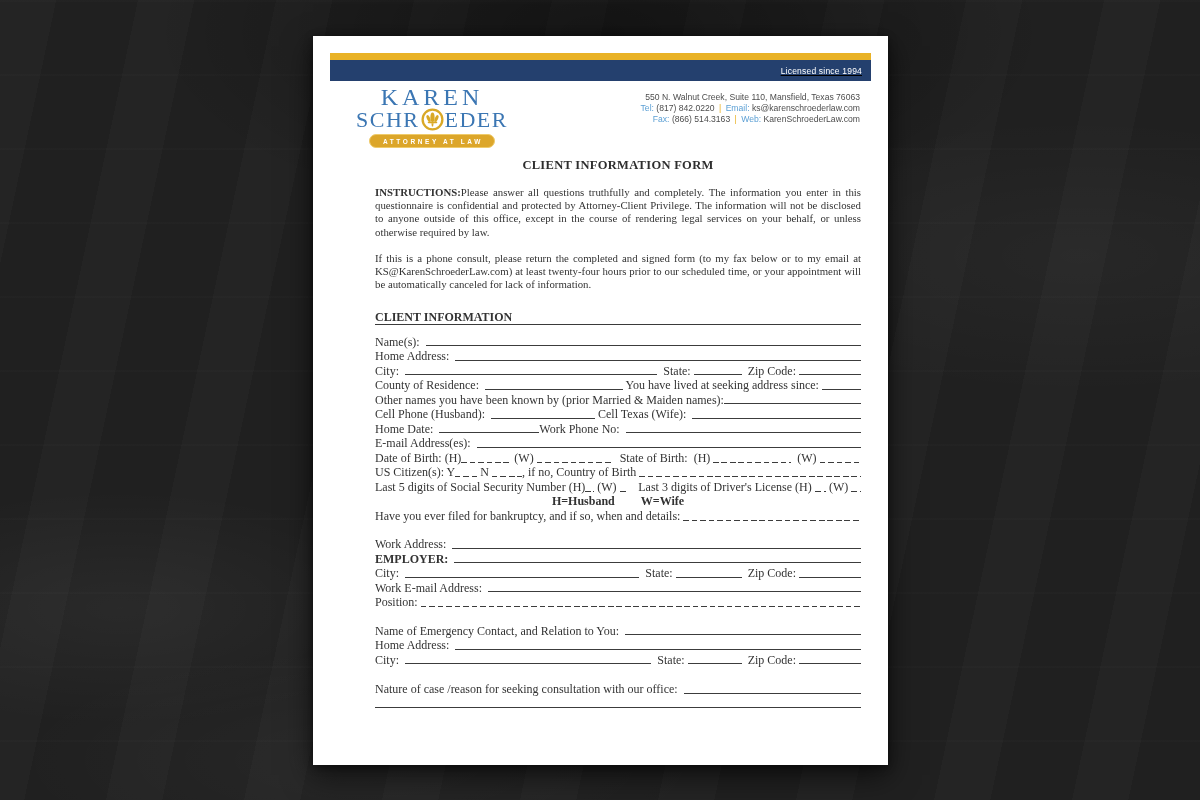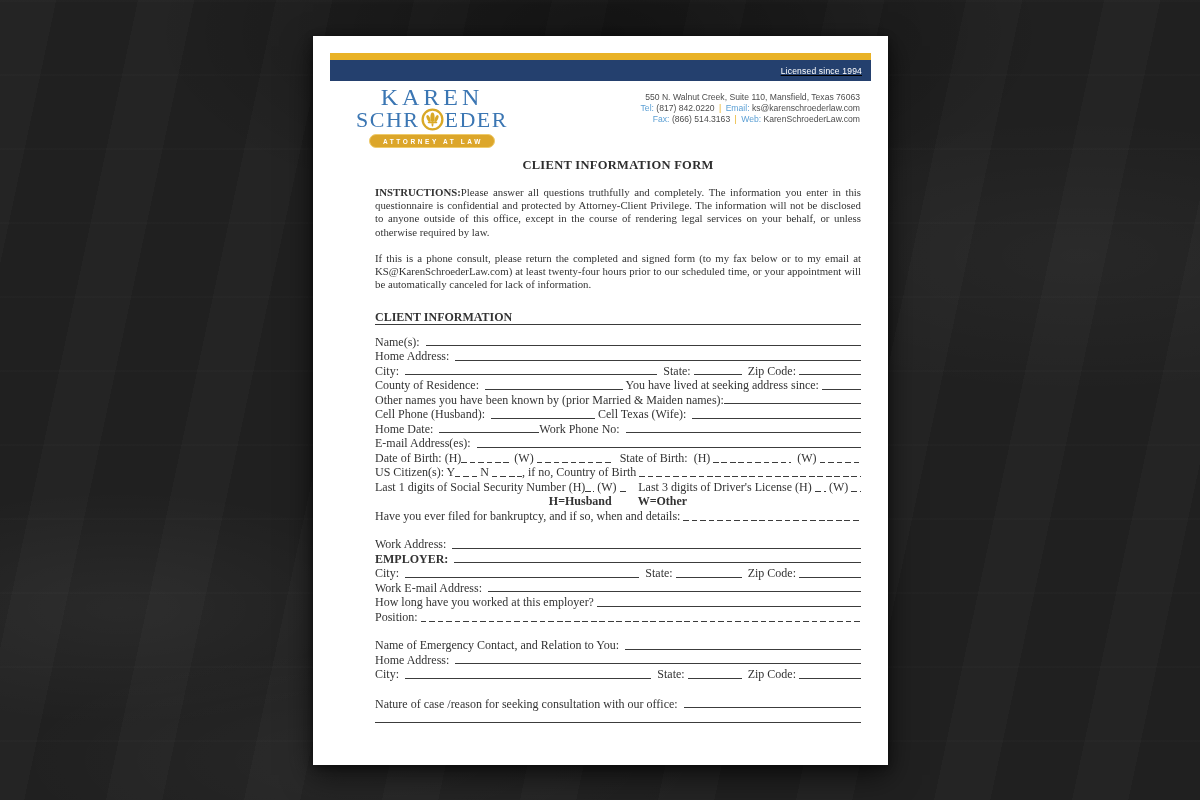--- a/index.html
+++ b/index.html
@@ -167,32 +167,32 @@
         </div>
         <div class="row">
           <span class="lbl">US Citizen(s): Y</span>
           <span class="fill dash" style="width: 22px;"></span>
           <span class="lbl"> N </span>
           <span class="fill dash" style="width: 30px;"></span>
           <span class="lbl">, if no, Country of Birth </span>
           <span class="fill dash" style="flex: 1 1 auto;"></span>
         </div>
         <div class="row">
-          <span class="lbl">Last 1 digits of Social Security Number (H)</span>
+          <span class="lbl">Last 5 digits of Social Security Number (H)</span>
           <span class="fill dash" style="width: 22px;"></span>
           <span class="lbl"> (W) </span>
           <span class="fill dash" style="width: 24px;"></span>
           <span class="lbl">   Last 3 digits of Driver's License (H) </span>
           <span class="fill dash" style="width: 28px;"></span>
           <span class="lbl"> (W) </span>
           <span class="fill dash" style="width: 24px;"></span>
         </div>
         <div class="row center">
           <span class="lbl b">H=Husband</span>
-          <span class="lbl b">W=Other</span>
+          <span class="lbl b">W=Wife</span>
         </div>
         <div class="row">
           <span class="lbl">Have you ever filed for bankruptcy, and if so, when and details: </span>
           <span class="fill dash" style="flex: 1 1 auto;"></span>
         </div>
         <div class="gap" style="height: 14px;"></div>
         <div class="row">
           <span class="lbl">Work Address:  </span>
           <span class="fill solid" style="flex: 1 1 auto;"></span>
         </div>
@@ -206,24 +206,20 @@
           <span class="lbl">  State: </span>
           <span class="fill solid" style="width: 66px;"></span>
           <span class="lbl">  Zip Code: </span>
           <span class="fill solid" style="width: 62px;"></span>
         </div>
         <div class="row">
           <span class="lbl">Work E-mail Address:  </span>
           <span class="fill solid" style="flex: 1 1 auto;"></span>
         </div>
         <div class="row">
-          <span class="lbl">How long have you worked at this employer? </span>
-          <span class="fill solid" style="flex: 1 1 auto;"></span>
-        </div>
-        <div class="row">
           <span class="lbl">Position: </span>
           <span class="fill dash" style="flex: 1 1 auto;"></span>
         </div>
         <div class="gap" style="height: 14px;"></div>
         <div class="row">
           <span class="lbl">Name of Emergency Contact, and Relation to You:  </span>
           <span class="fill solid" style="flex: 1 1 auto;"></span>
         </div>
         <div class="row">
           <span class="lbl">Home Address:  </span>

